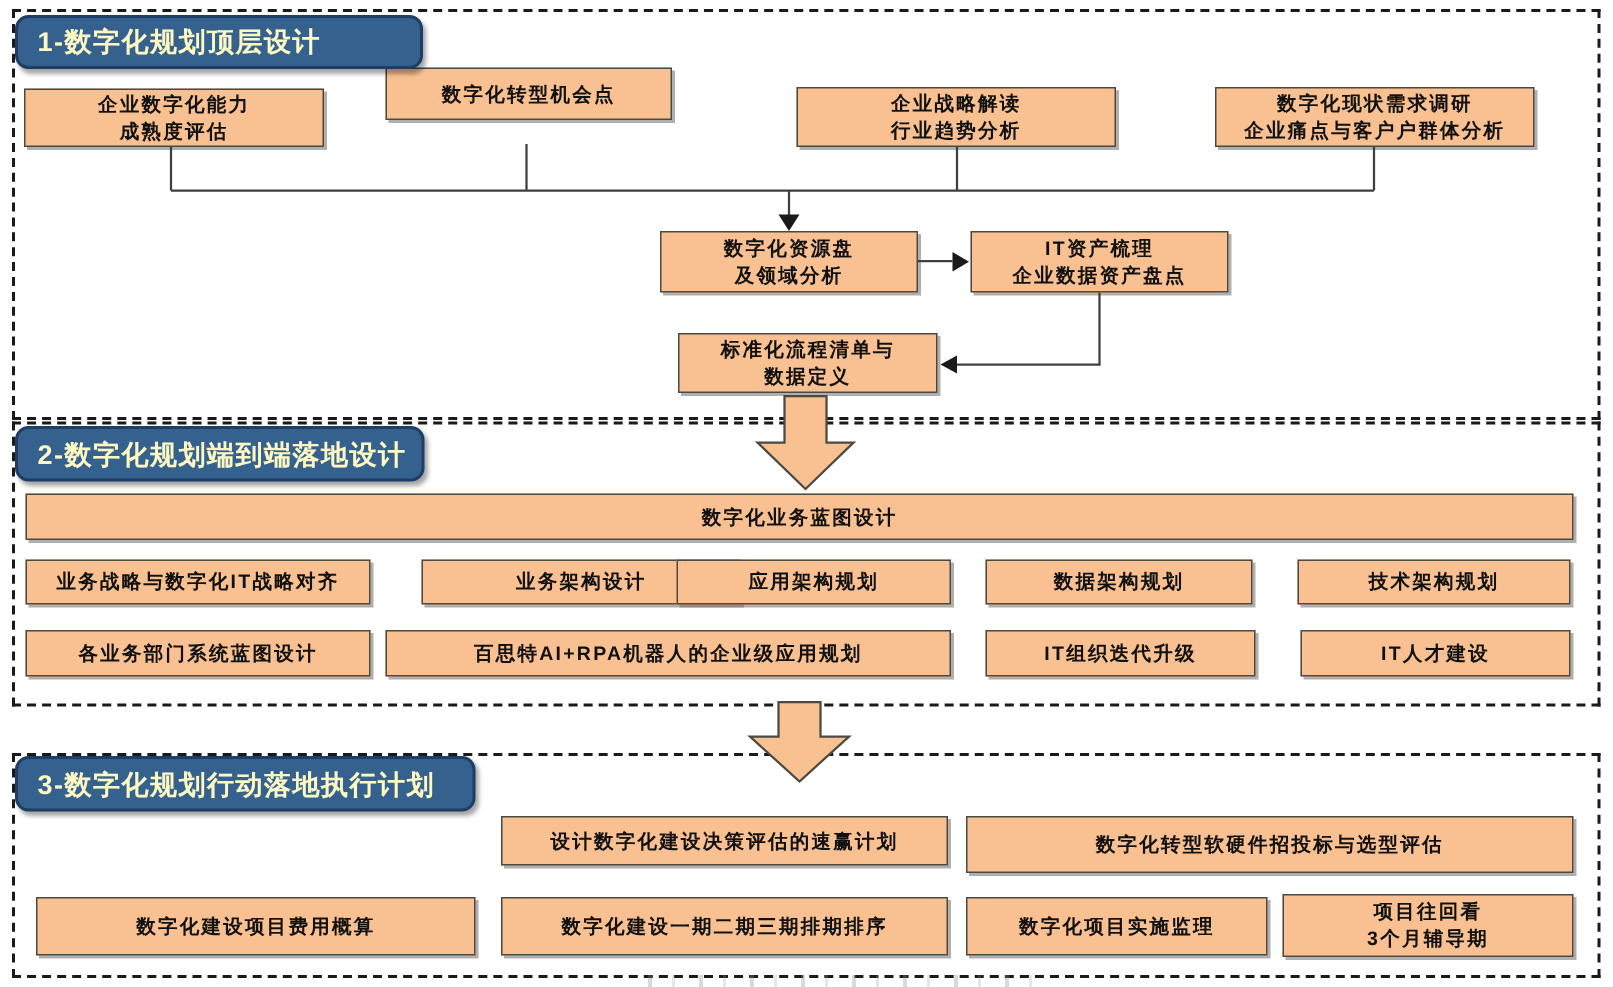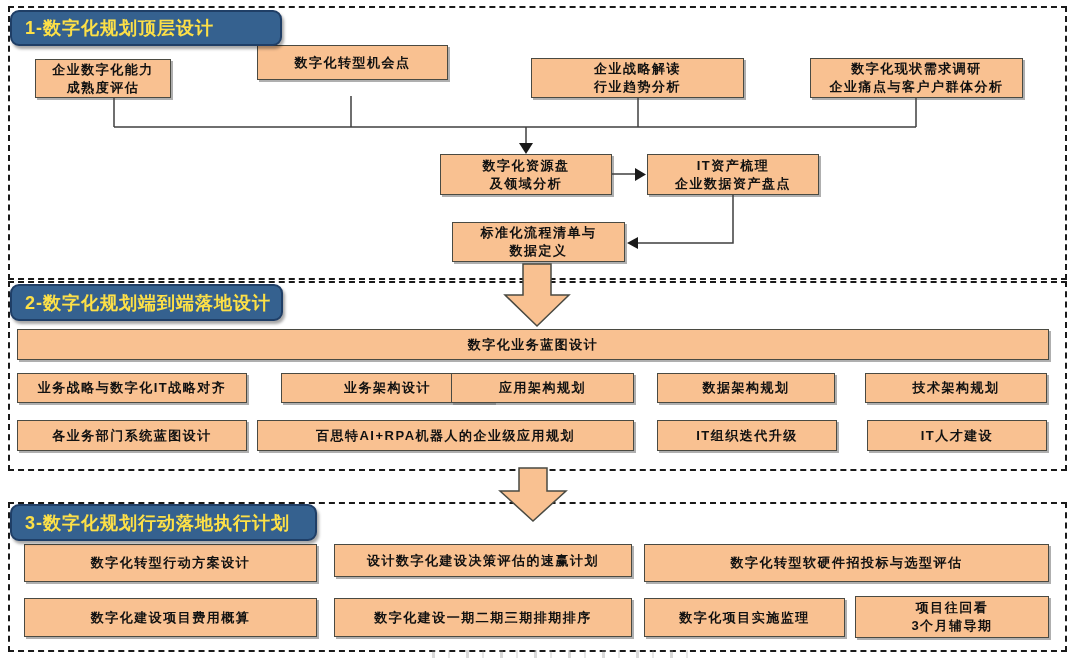--- a/index.html
+++ b/index.html
@@ -1,21 +1,21 @@
 <!DOCTYPE html>
 <html><head>
 <meta charset="utf-8">
 <style>
   html,body{margin:0;padding:0;background:#ffffff;}
   body{font-family:"Liberation Sans", sans-serif;}
   #canvas{position:relative;width:1075px;height:658px;background:#ffffff;overflow:hidden;}
   .section{position:absolute;border:2px dashed #1a1a1a;background:transparent;z-index:1;}
   .tab{position:absolute;z-index:6;background:#35618F;border:2.5px solid #1F3E66;border-radius:9px;
        box-shadow:2px 3px 3px rgba(0,0,0,.35);display:flex;align-items:center;
-       color:#fde047;font-weight:bold;font-size:18px;letter-spacing:1px;padding-left:13px;box-sizing:border-box;}
+       color:#fef9c3;font-weight:bold;font-size:18px;letter-spacing:1px;padding-left:13px;box-sizing:border-box;}
   .obox{position:absolute;z-index:3;background:#F9C191;border:1.5px solid #4A4A42;
         box-shadow:2px 2px 0 rgba(110,110,110,.55);display:flex;align-items:center;justify-content:center;
         text-align:center;box-sizing:border-box;}
   .obox span{white-space:pre-line;font-size:13px;font-weight:600;color:#111;letter-spacing:1.5px;line-height:1.35;}
   svg.overlay{position:absolute;left:0;top:0;z-index:4;pointer-events:none;}
   .watermark{position:absolute;left:432px;top:650px;width:270px;height:8px;z-index:2;opacity:.5;overflow:hidden;
      background:repeating-linear-gradient(90deg, rgba(140,140,140,.65) 0 3px, transparent 3px 16px,
      rgba(160,160,160,.5) 16px 18px, transparent 18px 34px);}
 </style>
 </head>
@@ -50,21 +50,21 @@
     </g>
     <g fill="#1a1a1a" stroke="none">
       <polygon points="519,143 533,143 526,154"></polygon>
       <polygon points="635,168 635,181 646,174.5"></polygon>
       <polygon points="638,237 638,249 627,243"></polygon>
     </g>
     <polygon points="523,264 551,264 551,295 569,295 537,326 505,295 523,295" fill="#F9C191" stroke="#4A4A42" stroke-width="1.5"></polygon>
     <polygon points="519,468 547,468 547,491 566,491 533,521 500,491 519,491" fill="#F9C191" stroke="#4A4A42" stroke-width="1.5"></polygon>
   </svg>
 
-  <div class="obox" style="left:35px;top:59px;width:136px;height:39px;text-align:center;">
+  <div class="obox" style="left:16px;top:59px;width:200px;height:39px;text-align:center;">
     <span>企业数字化能力
 成熟度评估</span>
   </div>
   <div class="obox" style="left:257px;top:45px;width:191px;height:35px;">
     <span>数字化转型机会点</span>
   </div>
   <div class="obox" style="left:531px;top:58px;width:213px;height:40px;">
     <span>企业战略解读
 行业趋势分析</span>
   </div>
@@ -109,23 +109,20 @@
   <div class="obox" style="left:257px;top:420px;width:377px;height:31px;">
     <span>百思特AI+RPA机器人的企业级应用规划</span>
   </div>
   <div class="obox" style="left:657px;top:420px;width:180px;height:31px;">
     <span>IT组织迭代升级</span>
   </div>
   <div class="obox" style="left:867px;top:420px;width:180px;height:31px;">
     <span>IT人才建设</span>
   </div>
 
-  <div class="obox" style="left:24px;top:544px;width:293px;height:38px;">
-    <span>数字化转型行动方案设计</span>
-  </div>
   <div class="obox" style="left:334px;top:544px;width:298px;height:33px;">
     <span>设计数字化建设决策评估的速赢计划</span>
   </div>
   <div class="obox" style="left:644px;top:544px;width:405px;height:38px;">
     <span>数字化转型软硬件招投标与选型评估</span>
   </div>
   <div class="obox" style="left:24px;top:598px;width:293px;height:39px;">
     <span>数字化建设项目费用概算</span>
   </div>
   <div class="obox" style="left:334px;top:598px;width:298px;height:39px;">

